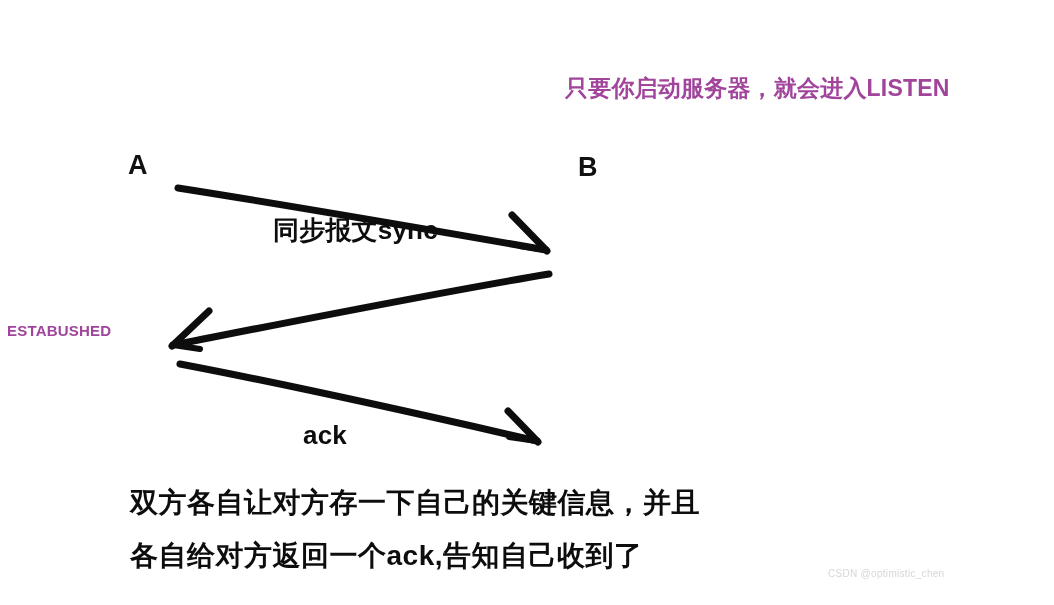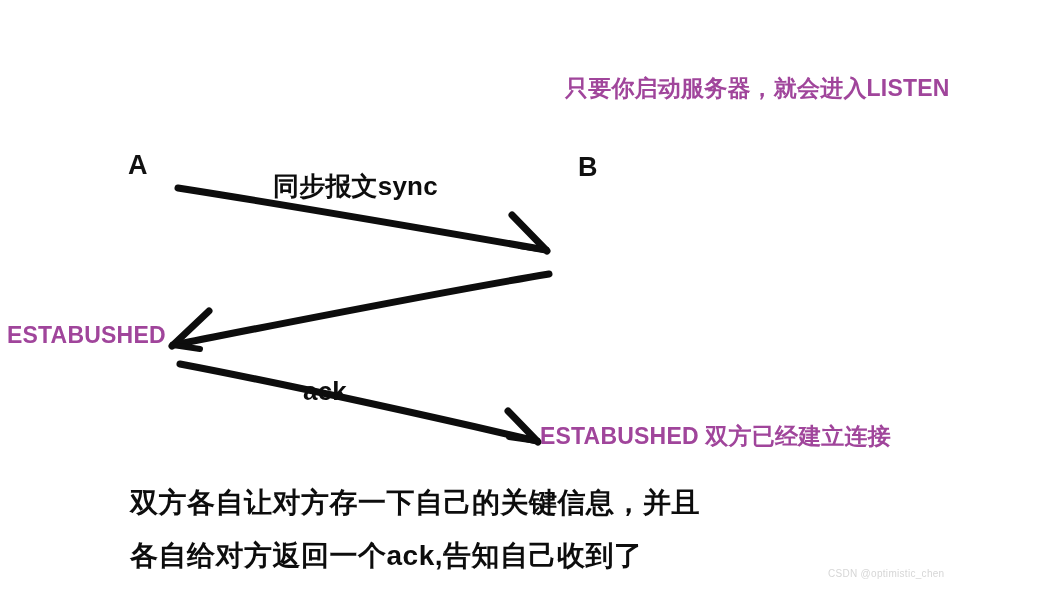--- a/index.html
+++ b/index.html
@@ -27,33 +27,34 @@
   }
   #label-a { left: 128px; top: 150px; }
   #label-b { left: 578px; top: 152px; }
 
   
   .msg-label {
     font-weight: bold;
     font-size: 26px;
     color: #0d0d0d;
     letter-spacing: 0.2px;
+    margin-top: 44px;
   }
   #msg-sync   { left: 273px; top: 169px; }
   #msg-acksync{ left: 188px; top: 266px; }
   #msg-ack    { left: 303px; top: 376px; }
 
   
   .purple-note {
     font-weight: bold;
     color: #a0459b;
     letter-spacing: 0.2px;
   }
   #note-listen      { left: 565px; top: 73px;  font-size: 23px; }
-  #note-established-left { left: 7px;  top: 322px; font-size: 23px; }
+  #note-established-left { left: 7px;  top: 322px; font-size: 15px; }
   #note-established-right{ left: 540px; top: 421px; font-size: 23px; }
 
   
   .summary-line {
     font-weight: bold;
     font-size: 28px;
     color: #0d0d0d;
     letter-spacing: 0.5px;
   }
   #summary-1 { left: 130px; top: 484px; }
@@ -109,21 +110,20 @@
 
   <div class="abs endpoint-label" id="label-b">B</div>
 
   <div class="abs msg-label" id="msg-sync">同步报文sync</div>
 
 
   <div class="abs msg-label" id="msg-ack">ack</div>
 
   <div class="abs purple-note" id="note-established-left">ESTABUSHED</div>
 
-  <div class="abs purple-note" id="note-established-right">ESTABUSHED 双方已经建立连接</div>
 
   <div class="abs summary-line" id="summary-1">双方各自让对方存一下自己的关键信息，并且</div>
 
   <div class="abs summary-line" id="summary-2">各自给对方返回一个ack,告知自己收到了</div>
 
   <div class="abs" id="watermark">CSDN @optimistic_chen</div>
 
 </div>
 
 </body></html>

